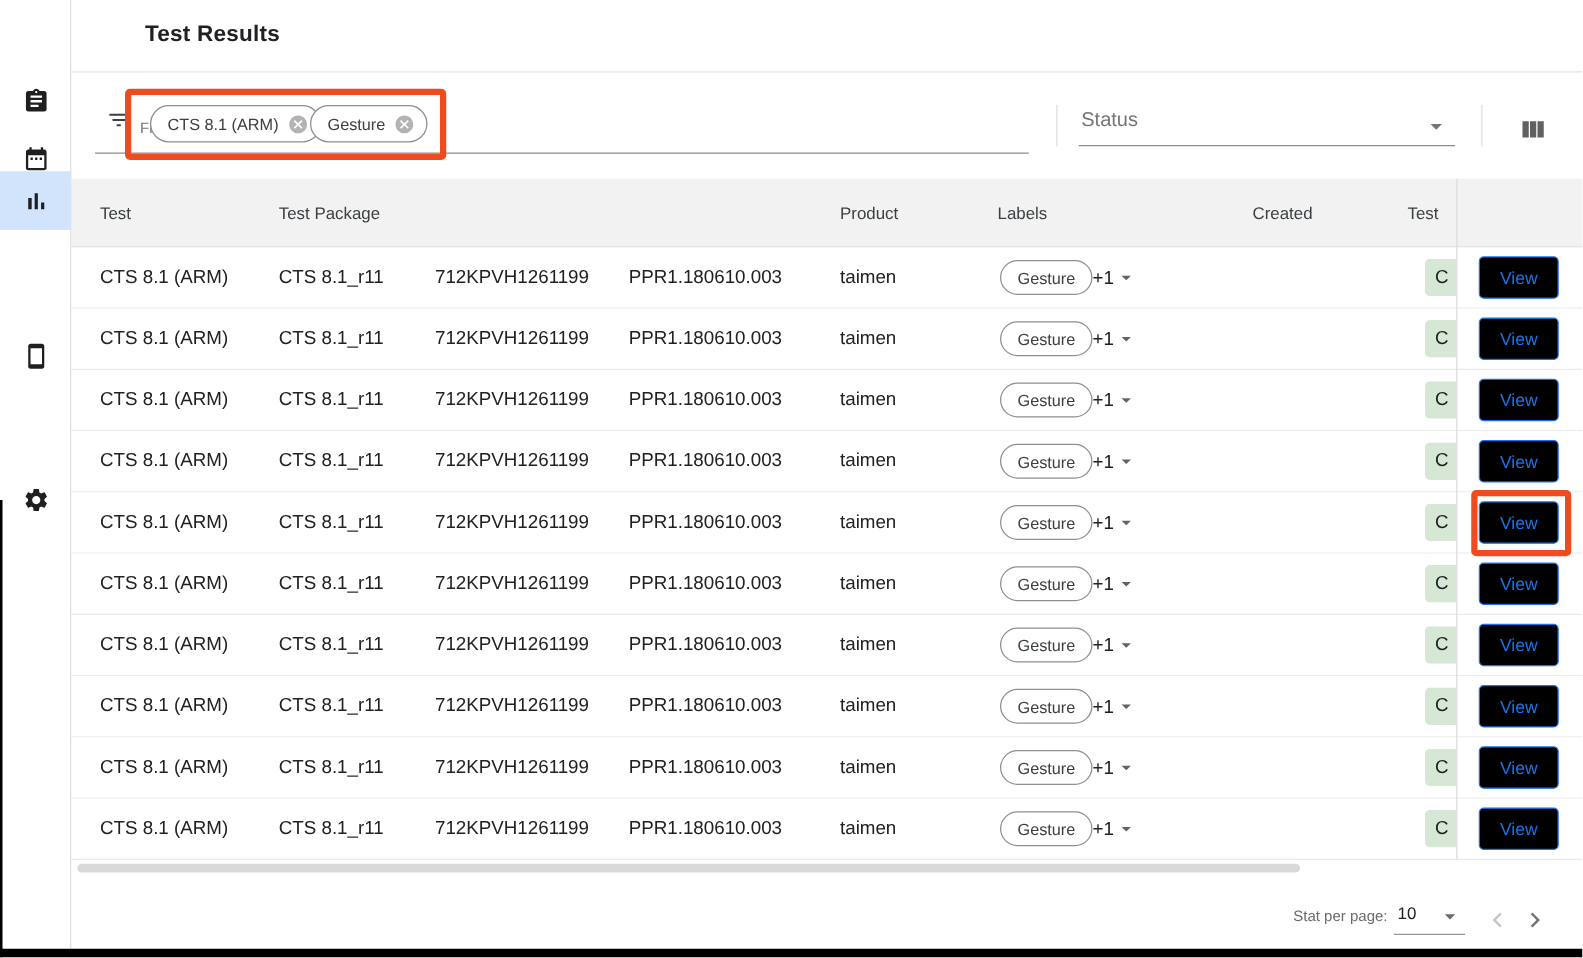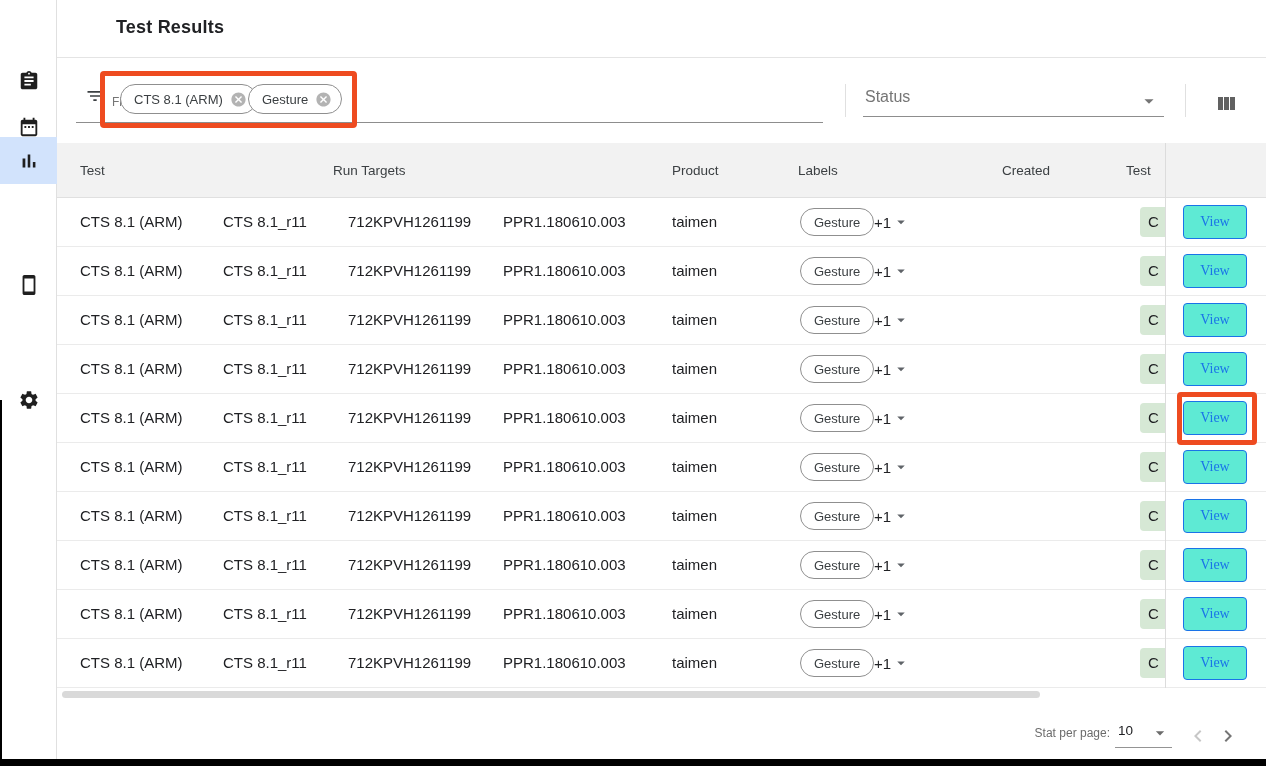--- a/index.html
+++ b/index.html
@@ -46,23 +46,23 @@
   .cell { position:absolute; top:0; height:48px; line-height:48px; font-size:15px; color:#202124; white-space:nowrap; }
   .c-test{left:23px}.c-package{left:166px}.c-targets{left:291px}.c-build{left:446px}.c-product{left:615px}
   .label-chip { position:absolute; left:743px; top:10px; height:28px; display:inline-flex; align-items:center;
     border:1px solid #8f8f8f; border-radius:14px; padding:0 13px; font-size:13px; color:#3c4043; background:#fff; }
   .more-labels { position:absolute; left:817px; top:0; height:48px; display:inline-flex; align-items:center;
     font-size:15px; color:#202124; cursor:pointer; }
   .more-labels svg { width:18px; height:18px; fill:#5f6368; margin-left:1px; }
   .badge-clip { position:absolute; left:1083px; top:9px; width:25px; height:30px; overflow:hidden; }
   .status-badge { display:block; width:44px; height:30px; background:#d6e8d5; border-radius:4px;
     font-size:15px; color:#202124; line-height:30px; padding-left:8px; }
-  .view-btn { position:absolute; left:1126px; top:7px; width:64px; height:34px; background:#5eead4;
+  .view-btn { position:absolute; left:1126px; top:7px; width:64px; height:34px; background:#000000;
     border:1.5px solid #1a73e8; border-radius:4px; color:#1a73e8; font-size:14px;
-    font-family:Liberation Serif, serif; cursor:pointer; }
+    font-family:Liberation Sans, sans-serif; cursor:pointer; }
   .col-divider { position:absolute; left:1165px; top:143px; width:1px; height:545px; background:#dcdcdc; z-index:2; }
 
   
   .hscroll-thumb { position:absolute; left:62px; top:691px; width:978px; height:7px;
     background:#d9d9d9; border-radius:4px; cursor:pointer; }
 
   
   .ipp-label { position:absolute; left:1000px; top:726px; width:110px; text-align:right;
     font-size:12px; color:#6b6b6b; }
   .ipp-select { position:absolute; left:1115px; top:720px; width:57px; height:28px; cursor:pointer; }
@@ -148,21 +148,21 @@
   <div class="tb-divider" style="left:1185px"></div>
   <div class="columns-btn">
     <svg viewBox="0 0 24 24">
         <path d="M10 18h5V5h-5v13zm-6 0h5V5H4v13zM16 5v13h5V5h-5z"></path>
       </svg>
   </div>
 
   <div class="table">
     <div class="thead">
       <span class="th" style="left:23px">Test</span>
-      <span class="th" style="left:276px">Run Targets</span>
+      <span class="th" style="left:166px">Test Package</span>
       <span class="th" style="left:615px">Product</span>
       <span class="th" style="left:741px">Labels</span>
       <span class="th" style="left:945px">Created</span>
       <span class="th" style="left:1069px">Test</span>
     </div>
     <div class="rows">
     <div class="row">
       <span class="cell c-test">CTS 8.1 (ARM)</span>
       <span class="cell c-package">CTS 8.1_r11</span>
       <span class="cell c-targets">712KPVH1261199</span>

